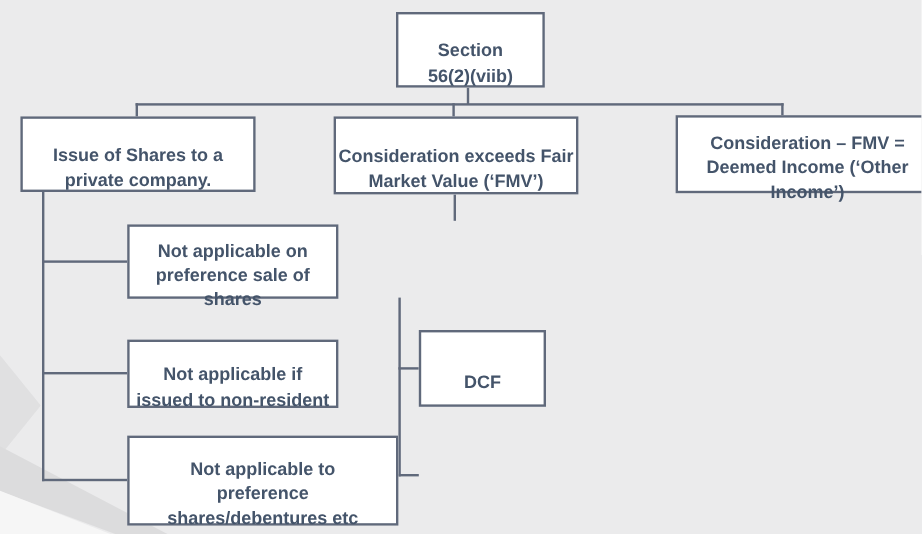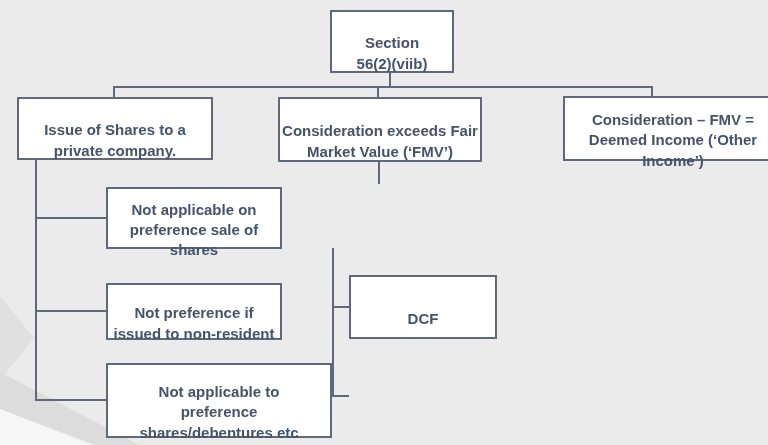--- a/index.html
+++ b/index.html
@@ -101,25 +101,25 @@
   </div>
 
   <div class="node" style="left:106px;top:187px;width:176px;height:62px">
     <span class="node-label">Not applicable on
 preference sale of
 shares</span>
   </div>
 
 
   <div class="node" style="left:106px;top:283px;width:176px;height:57px">
-    <span class="node-label">Not preference if
+    <span class="node-label">Not applicable if
 issued to non-resident</span>
   </div>
 
-  <div class="node" style="left:349px;top:275px;width:148px;height:64px">
+  <div class="node" style="left:349px;top:275px;width:106px;height:64px">
     <span class="node-label">DCF</span>
   </div>
 
   <div class="node" style="left:106px;top:363px;width:226px;height:75px">
     <span class="node-label">Not applicable to
 preference
 shares/debentures etc</span>
   </div>
 
 

